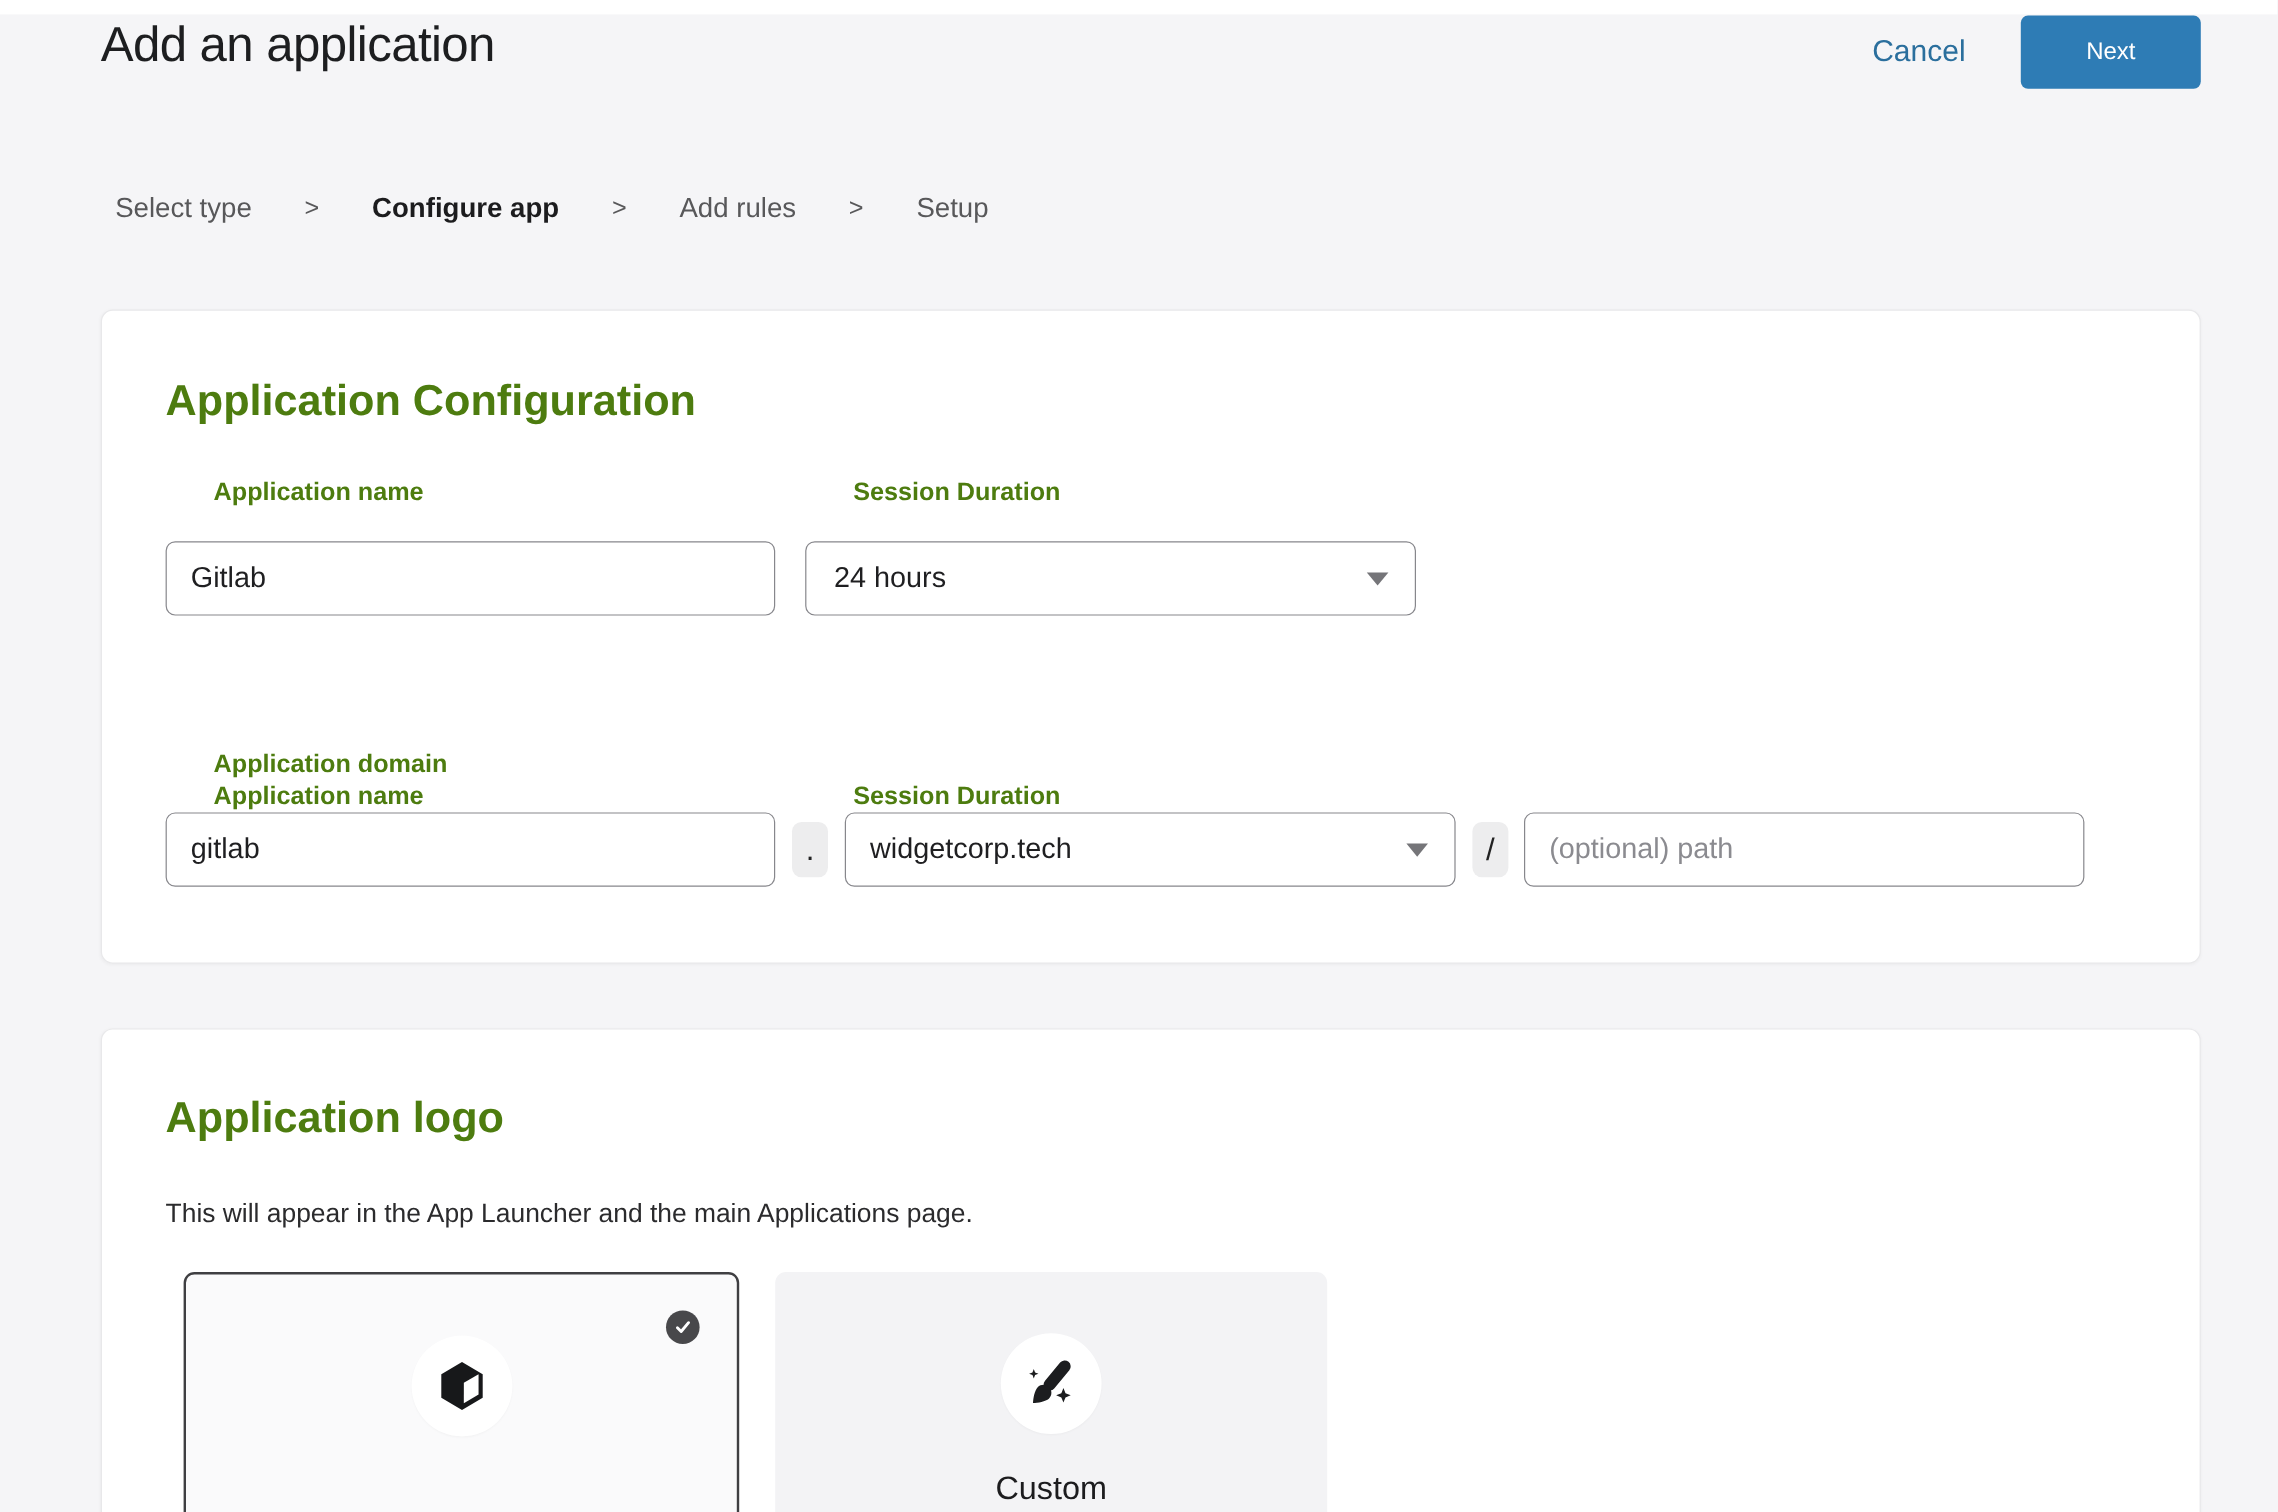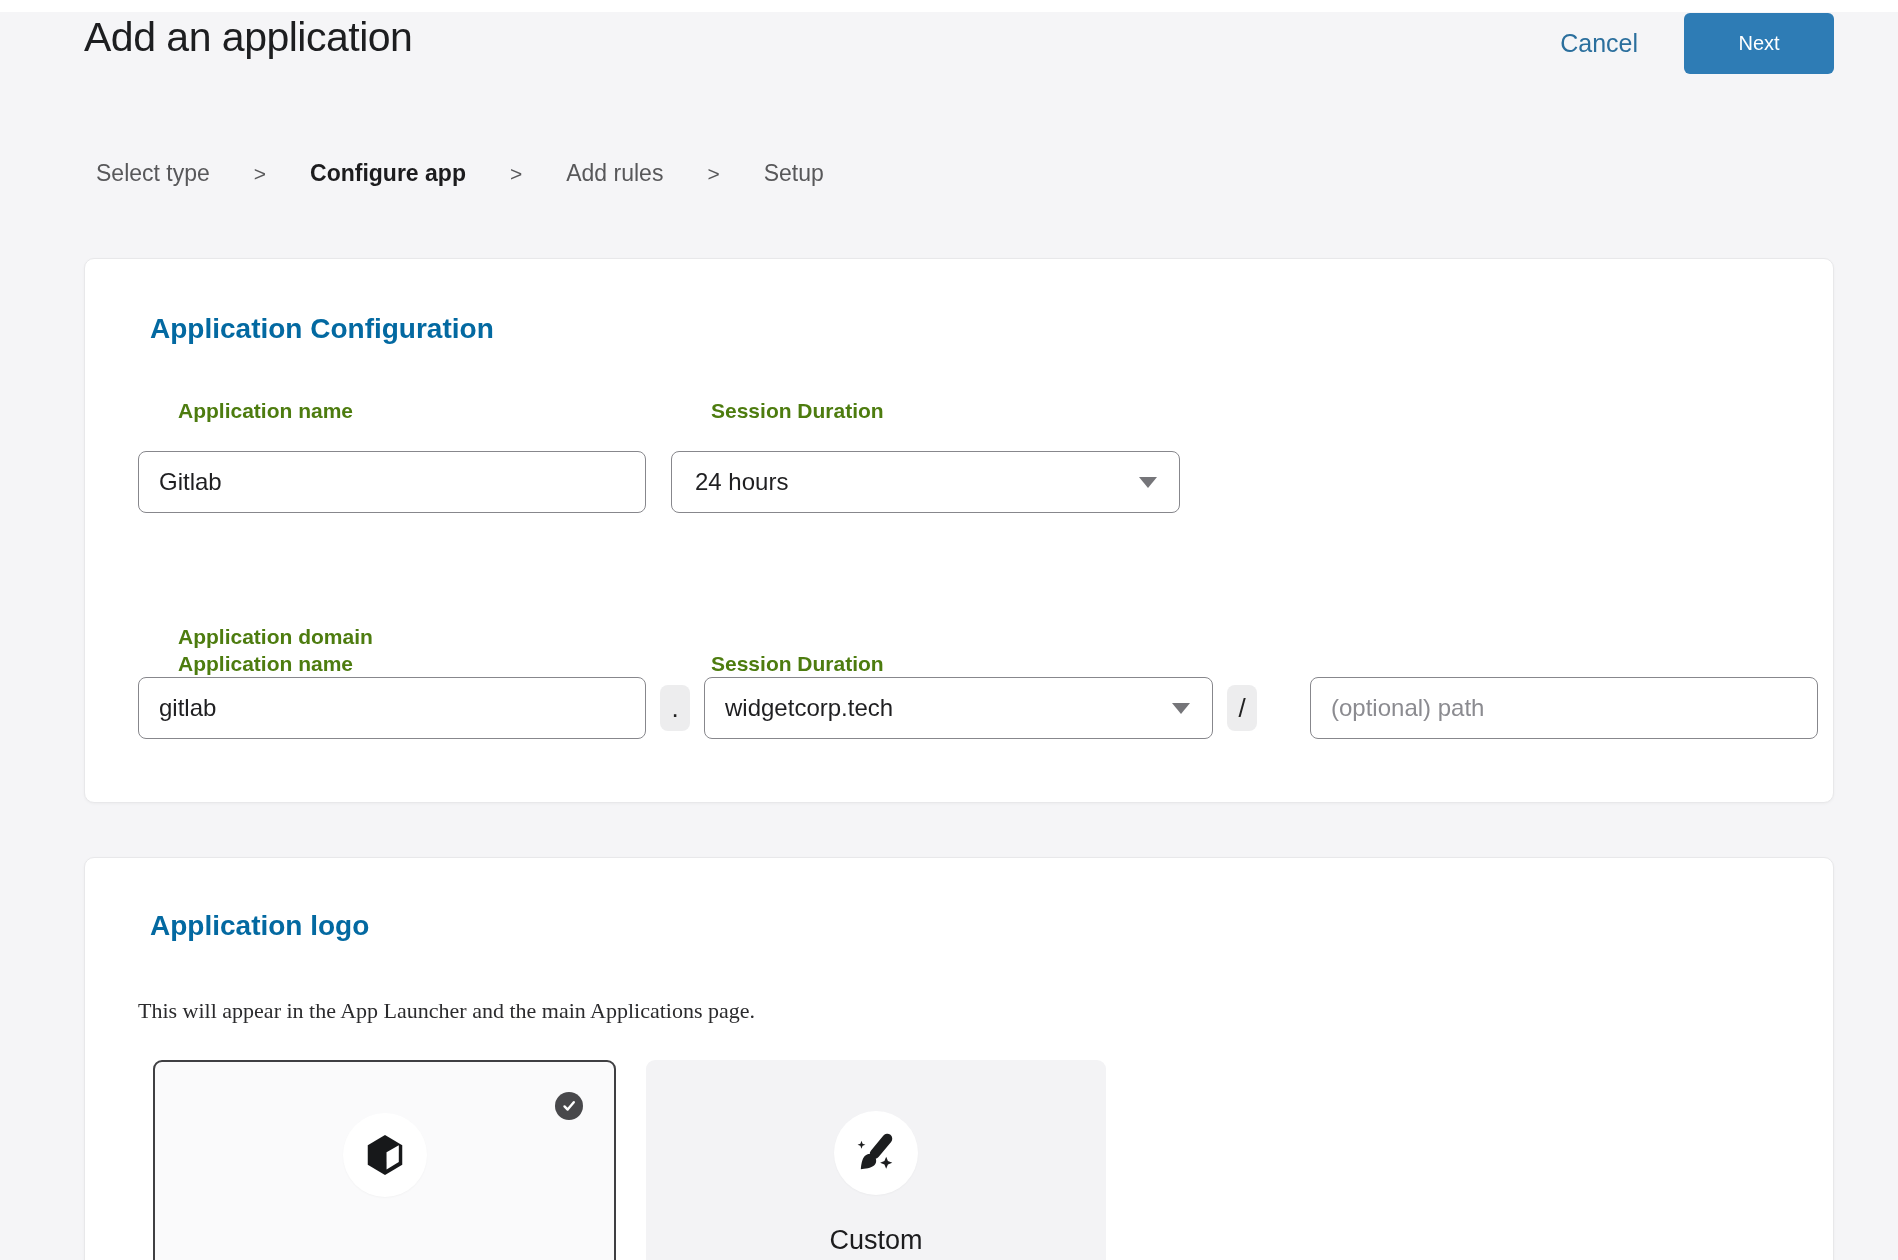--- a/index.html
+++ b/index.html
@@ -30,21 +30,21 @@
   .crumb-sep { color:#58585a; font-size:21px; }
 
   
   .card {
     position:absolute; left:84px; width:1750px; background:#ffffff;
     border:1px solid #e8e8ea; border-radius:10px;
     box-shadow:0 1px 3px rgba(0,0,0,0.04);
   }
   .card-config { top:258px; height:545px; }
   .card-logo { top:857px; height:433px; }
-  .card h2 { position:absolute; left:65px; font-size:28px; font-weight:700; color:#0369a1; }
+  .card h2 { position:absolute; left:53px; font-size:36px; font-weight:700; color:#4d7c0f; }
   .card-config h2 { top:54px; }
   .card-logo h2 { top:52px; }
 
   .field-label { position:absolute; font-size:21px; font-weight:700; color:#4d7c0f;margin-left:40px; }
   .text-input, .select-box {
     position:absolute; height:62px; border:1px solid #87878c; border-radius:8px; background:#fff;
     font-family:inherit; font-size:24px; color:#1f1f21; padding:0 20px;
   }
   .text-input::placeholder { color:#8b8b90; opacity:1; }
   .select-box { display:flex; align-items:center; cursor:pointer; }
@@ -52,21 +52,21 @@
     position:absolute; right:22px; top:50%; margin-top:-5px;
     width:0; height:0; border-left:9px solid transparent; border-right:9px solid transparent;
     border-top:11px solid #757579;
   }
   .sep-badge {
     position:absolute; width:30px; height:46px; border-radius:8px; background:#ededee;
     display:flex; align-items:center; justify-content:center; font-size:26px; color:#222;
   }
 
   
-  .logo-desc { position:absolute; left:53px; top:140px; font-size:22px; color:#2b2b2d;font-family:Liberation Serif, serif; }
+  .logo-desc { position:absolute; left:53px; top:140px; font-size:22px; color:#2b2b2d; }
   .logo-tile {
     position:absolute; top:202px; height:300px; border-radius:9px; cursor:pointer;
   }
   .tile-default { left:68px; width:463px; background:#fafafb; border:2px solid #3f3f42; }
   .tile-custom { left:561px; width:460px; background:#f3f3f5; border:none; }
   .tile-icon-circle {
     position:absolute; left:50%; top:51px; margin-left:-42px; width:84px; height:84px;
     border-radius:50%; background:#ffffff; box-shadow:0 1px 2px rgba(0,0,0,0.03);
     display:flex; align-items:center; justify-content:center;
   }
@@ -116,21 +116,21 @@
 
   <span class="field-label" style="left:53px; top:366px;">Application domain</span>
 
   <input class="text-input" style="left: 53px; top: 418px; width: 508px;" value="gitlab">
   <span class="sep-badge" style="left:575px; top:426px;">.</span>
   <div class="select-box" style="left:619px; top:418px; width:509px;">
     <span>widgetcorp.tech</span>
     <span class="caret"></span>
   </div>
   <span class="sep-badge" style="left:1142px; top:426px;">/</span>
-  <input class="text-input" style="left: 1185px; top: 418px; width: 508px; margin-left: 40px;" placeholder="(optional) path">
+  <input class="text-input" style="left: 1185px; top: 418px; width: 467px;" placeholder="(optional) path">
 </section>
 
 <section class="card card-logo">
   <h2>Application logo</h2>
   <p class="logo-desc">This will appear in the App Launcher and the main Applications page.</p>
 
   <div class="logo-tile tile-default">
     <span class="check-badge">
       <svg width="18" height="18" viewBox="0 0 24 24">
         <path d="M6 12.6l4.2 4.2L18.4 7" stroke="#ffffff" stroke-width="3.2" fill="none" stroke-linecap="round" stroke-linejoin="round"></path>

